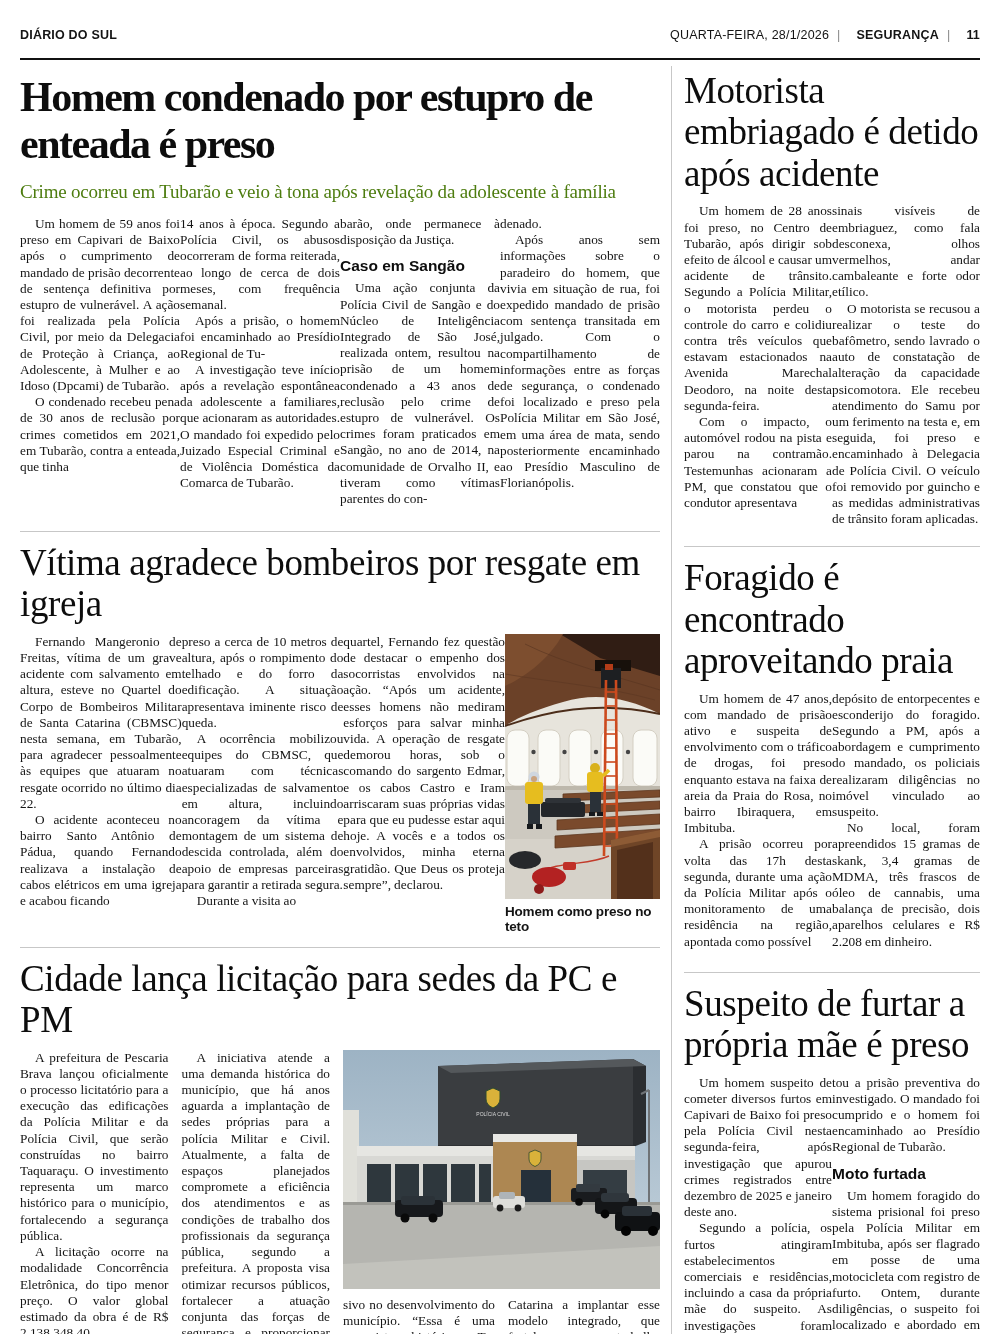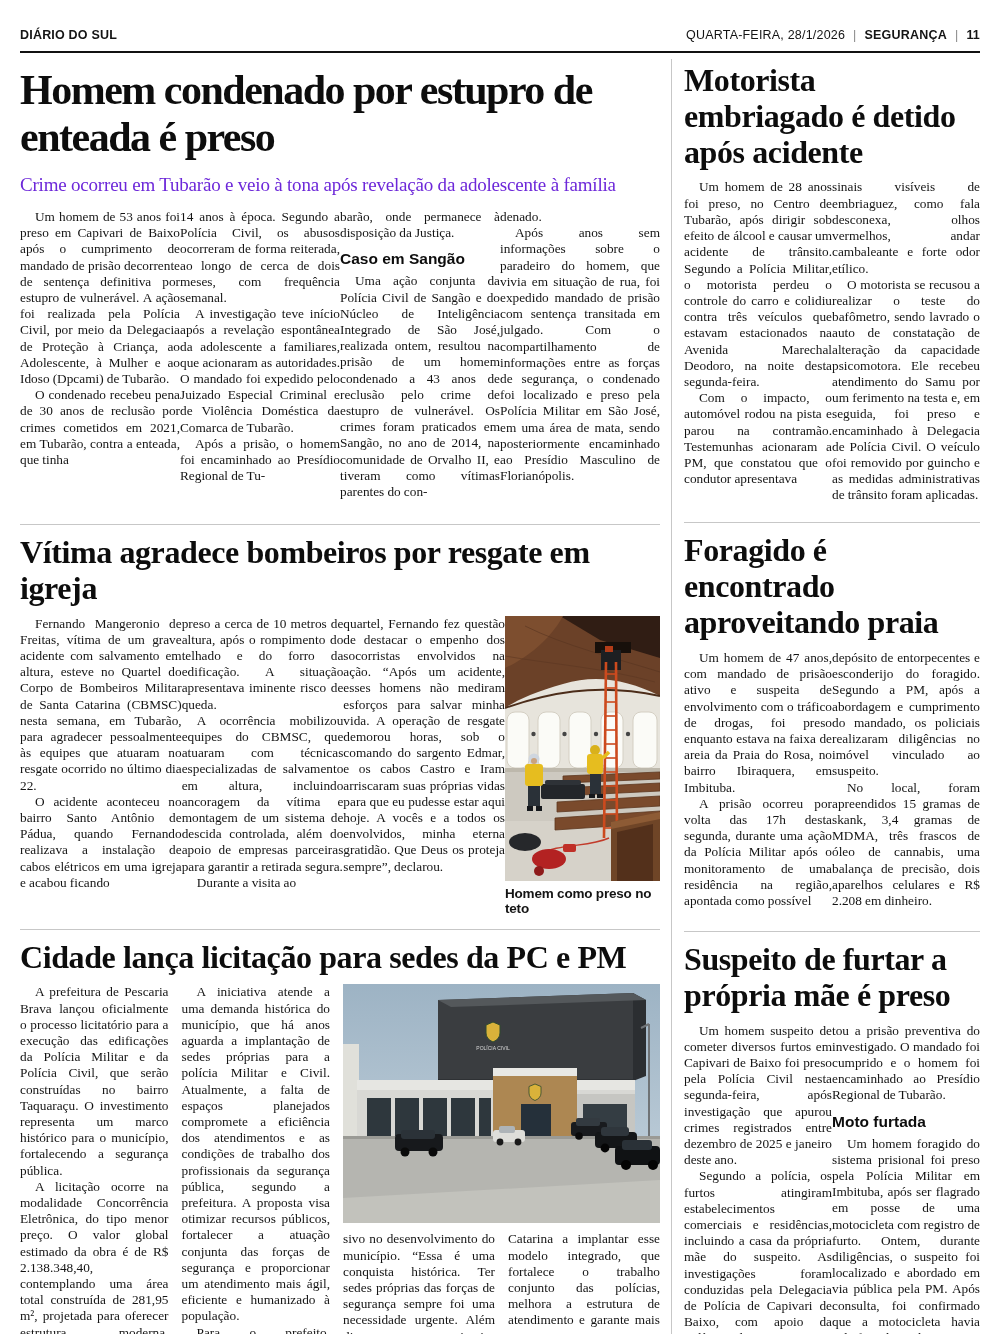--- a/index.html
+++ b/index.html
@@ -1,37 +1,37 @@
 <!DOCTYPE html>
 <html lang="pt-BR"><head>
 <meta charset="utf-8">
 <style>
   html,body{margin:0;padding:0;background:#fff;}
   .page{position:relative;width:1000px;height:1334px;background:#fff;color:#141414;
         box-sizing:border-box;padding:0 20px;overflow:hidden;
         font-family:"Liberation Serif", serif;}
   
   .masthead{display:flex;justify-content:space-between;align-items:flex-end;
-            padding:28px 0 9px;border-bottom:2px solid #111;
+            padding:28px 0 16px;border-bottom:2px solid #111;
             font-family:"Liberation Sans", sans-serif;font-size:12.5px;letter-spacing:.2px;}
   .masthead .paper{font-weight:bold;}
   .masthead .meta{display:flex;gap:8px;align-items:flex-start;}
   .masthead .sep{color:#8a8a8a;font-weight:normal;}
-  .masthead .bold{font-weight:bold;}
+  .masthead .bold{font-weight:bold;margin-left:8px;}
   
   .content{display:flex;align-items:stretch;}
   .left-zone{width:640px;flex:0 0 640px;}
   .v-rule{width:1px;background:#c7c7c7;margin:6px 12px 4px 11px;}
   .right-zone{flex:1;min-width:0;}
   
   h1{font-family:"Liberation Serif", serif;font-weight:bold;font-size:42px;line-height:1.13;
      letter-spacing:-1.5px;margin:14px 0 12px;color:#0d0d0d;}
-  h2{font-family:"Liberation Serif", serif;font-weight:bold;font-size:32px;line-height:1.12;
+  h2{font-family:"Liberation Serif", serif;font-weight:normal;font-size:37px;line-height:1.12;
      letter-spacing:-.4px;margin:10px 0 9px;color:#0d0d0d;}
-  .deck{font-size:19px;letter-spacing:-.2px;margin:0 0 13px;color:#6d28d9;}
+  .deck{font-size:19px;letter-spacing:-.2px;margin:0 0 13px;color:#4d7c0f;}
   h3.subhead{font-family:"Liberation Sans", sans-serif;font-size:15.5px;margin:9px 0 5px;color:#0d0d0d;}
   
   .cols{display:flex;overflow:hidden;}
   .col{flex:1;min-width:0;}
   .col p{margin:0;font-size:13.3px;line-height:16.2px;text-align:justify;
          hyphens:auto;-webkit-hyphens:auto;word-spacing:-.2px;}
   .col p.ind{text-indent:15px;}
   .sec-rule{border:0;border-top:1px solid #c7c7c7;margin:13px 0 2px;}
   
   .a-main .cols{height:302px;}
@@ -68,27 +68,27 @@
 
   <div class="content">
 
     <div class="left-zone">
 
       <article class="a-main">
         <h1>Homem condenado por estupro de enteada é preso</h1>
         <p class="deck">Crime ocorreu em Tubarão e veio à tona após revelação da adolescente à família</p>
         <div class="cols">
           <div class="col">
-            <p class="ind">Um homem de 53 anos foi preso em Capivari de Baixo após o cumprimento de mandado de prisão decorrente de sentença definitiva por estupro de vulnerável. A ação foi realizada pela Polícia Civil, por meio da Delegacia de Proteção à Criança, ao Adolescente, à Mulher e ao Idoso (Dpcami) de Tubarão.</p>
+            <p class="ind">Um homem de 59 anos foi preso em Capivari de Baixo após o cumprimento de mandado de prisão decorrente de sentença definitiva por estupro de vulnerável. A ação foi realizada pela Polícia Civil, por meio da Delegacia de Proteção à Criança, ao Adolescente, à Mulher e ao Idoso (Dpcami) de Tubarão.</p>
             <p class="ind">O condenado recebeu pena de 30 anos de reclusão por crimes cometidos em 2021, em Tubarão, contra a enteada, que tinha</p>
           </div>
           <div class="col">
             <p>14 anos à época. Segundo a Polícia Civil, os abusos ocorreram de forma reiterada, ao longo de cerca de dois meses, com frequência semanal.</p>
+            <p class="ind">Após a prisão, o homem foi encaminhado ao Presídio Regional de Tu-</p>
             <p class="ind">A investigação teve início após a revelação espontânea da adolescente a familiares, que acionaram as autoridades. O mandado foi expedido pelo Juizado Especial Criminal e de Violência Doméstica da Comarca de Tubarão.</p>
-            <p class="ind">Após a prisão, o homem foi encaminhado ao Presídio Regional de Tu-</p>
           </div>
           <div class="col">
             <p>barão, onde permanece à disposição da Justiça.</p>
             <h3 class="subhead">Caso em Sangão</h3>
             <p class="ind">Uma ação conjunta da Polícia Civil de Sangão e do Núcleo de Inteligência Integrado de São José, realizada ontem, resultou na prisão de um homem condenado a 43 anos de reclusão pelo crime de estupro de vulnerável. Os crimes foram praticados em Sangão, no ano de 2014, na comunidade de Orvalho II, e tiveram como vítimas parentes do con-</p>
           </div>
           <div class="col">
             <p>denado.</p>
             <p class="ind">Após anos sem informações sobre o paradeiro do homem, que vivia em situação de rua, foi expedido mandado de prisão com sentença transitada em julgado. Com o compartilhamento de informações entre as forças de segurança, o condenado foi localizado e preso pela Polícia Militar em São José, em uma área de mata, sendo posteriormente encaminhado ao Presídio Masculino de Florianópolis.</p>
           </div>

